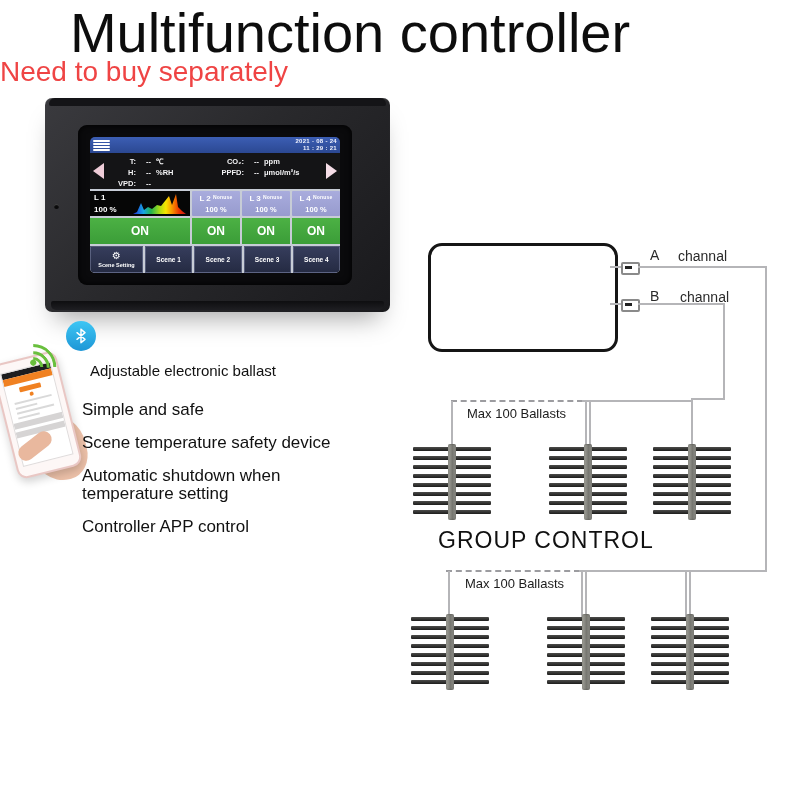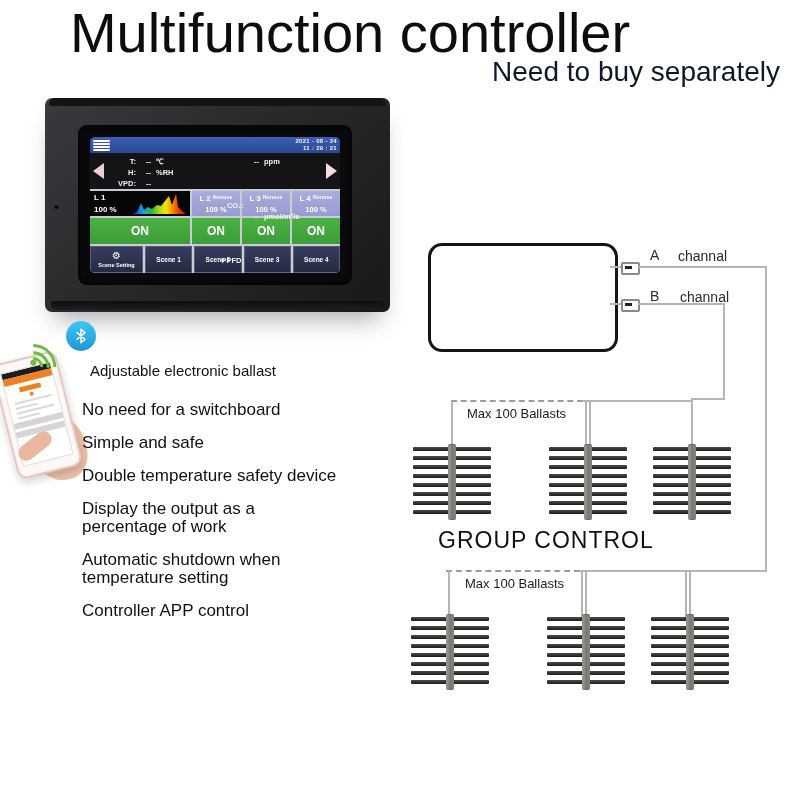--- a/index.html
+++ b/index.html
@@ -2,22 +2,22 @@
 <html><head>
 <meta charset="utf-8">
 <style>
   html,body{margin:0;padding:0;}
   body{width:800px;height:800px;position:relative;background:#fff;overflow:hidden;
        font-family:"Liberation Sans",sans-serif;color:#111;}
 
   
   .title{position:absolute;top:8px;left:0;width:700px;text-align:center;
          font-size:56px;line-height:50px;color:#0d0d0d;letter-spacing:0;}
-  .subtitle{position:absolute;top:57px;left:0;width:780px;text-align:right;
-            font-size:28px;line-height:30px;color:#0f172a;}
+  .subtitle{position:absolute;top:57px;left:0;width:780px;text-align:left;
+            font-size:28px;line-height:30px;color:#ef4444;}
 
   
   .device{position:absolute;left:45px;top:98px;width:345px;height:214px;
           background:linear-gradient(135deg,#3a3a3e 0%,#29292c 45%,#19191c 100%);
           border-radius:7px;box-shadow:0 16px 24px -10px rgba(0,0,0,.35), inset 0 1px 1px rgba(255,255,255,.12);}
   .device::before{content:"";position:absolute;left:4px;right:4px;top:0;height:8px;
           background:#141417;border-radius:6px 6px 2px 2px;}
   .device::after{content:"";position:absolute;left:6px;right:6px;bottom:2px;height:9px;
           background:linear-gradient(#0e0e10,#1e1e22);border-radius:2px 2px 5px 5px;}
   .screw{position:absolute;left:9px;top:106px;width:5px;height:5px;border-radius:50%;
@@ -40,21 +40,21 @@
                font-size:7.5px;font-weight:bold;}
   .arrow{position:absolute;top:10px;width:0;height:0;border-top:8px solid transparent;
          border-bottom:8px solid transparent;cursor:pointer;}
   .arrow-left{left:3px;border-right:11px solid #efcdd9;}
   .arrow-right{right:3px;border-left:11px solid #f5dde7;}
   .sensor-grid{position:absolute;left:16px;right:14px;top:3px;display:flex;}
   .sensor-col1{width:104px;}
   .sensor-col2{flex:1;}
   .s-row{display:flex;line-height:11px;}
   .s-label{width:30px;text-align:right;margin-right:5px;}
-  .sensor-col2 .s-label{width:34px;margin-top:44px;}
+  .sensor-col2 .s-label{width:34px;}
   .s-val{width:15px;text-align:center;}
   .s-unit{text-align:left;}
 
   
   .scr-grid{background:#c7ccd6;padding-top:2px;display:flex;flex-direction:column;gap:2px;}
   .row-tiles,.row-on{display:grid;grid-template-columns:100px 1fr 1fr 1fr;gap:2px;}
   .row-tiles{height:25px;}
   .row-on{height:26px;}
   .row-scenes{display:grid;grid-template-columns:53px 1fr 1fr 1fr 1fr;gap:2px;height:27px;}
 
@@ -283,25 +283,22 @@
 </div>
 <div class="bt">
   <svg width="16" height="16" viewBox="0 0 24 24">
       <path d="M12 2 L12 22 M12 2 L18 7 L6 17 M12 22 L18 17 L6 7" fill="none" stroke="#ffffff" stroke-width="2.2" stroke-linecap="round" stroke-linejoin="round"></path>
     </svg>
 </div>
 
 <div class="adv">
   <div class="adv-subheading">Adjustable electronic ballast</div>
   <div class="adv-list">
-    <div class="adv-item">No need for a switchboard</div>
     <div class="adv-item">Simple and safe</div>
-    <div class="adv-item">Double temperature safety device</div>
-    <div class="adv-item">Display the output as a
-percentage of work</div>
+    <div class="adv-item">Scene temperature safety device</div>
     <div class="adv-item">Automatic shutdown when
 temperature setting</div>
     <div class="adv-item">Controller APP control</div>
   </div>
 </div>
 
 <div class="diagram">
   <div class="ctrl-box"></div>
 
   <div class="w h" style="left:610px;top:266px;width:12px;"></div>

